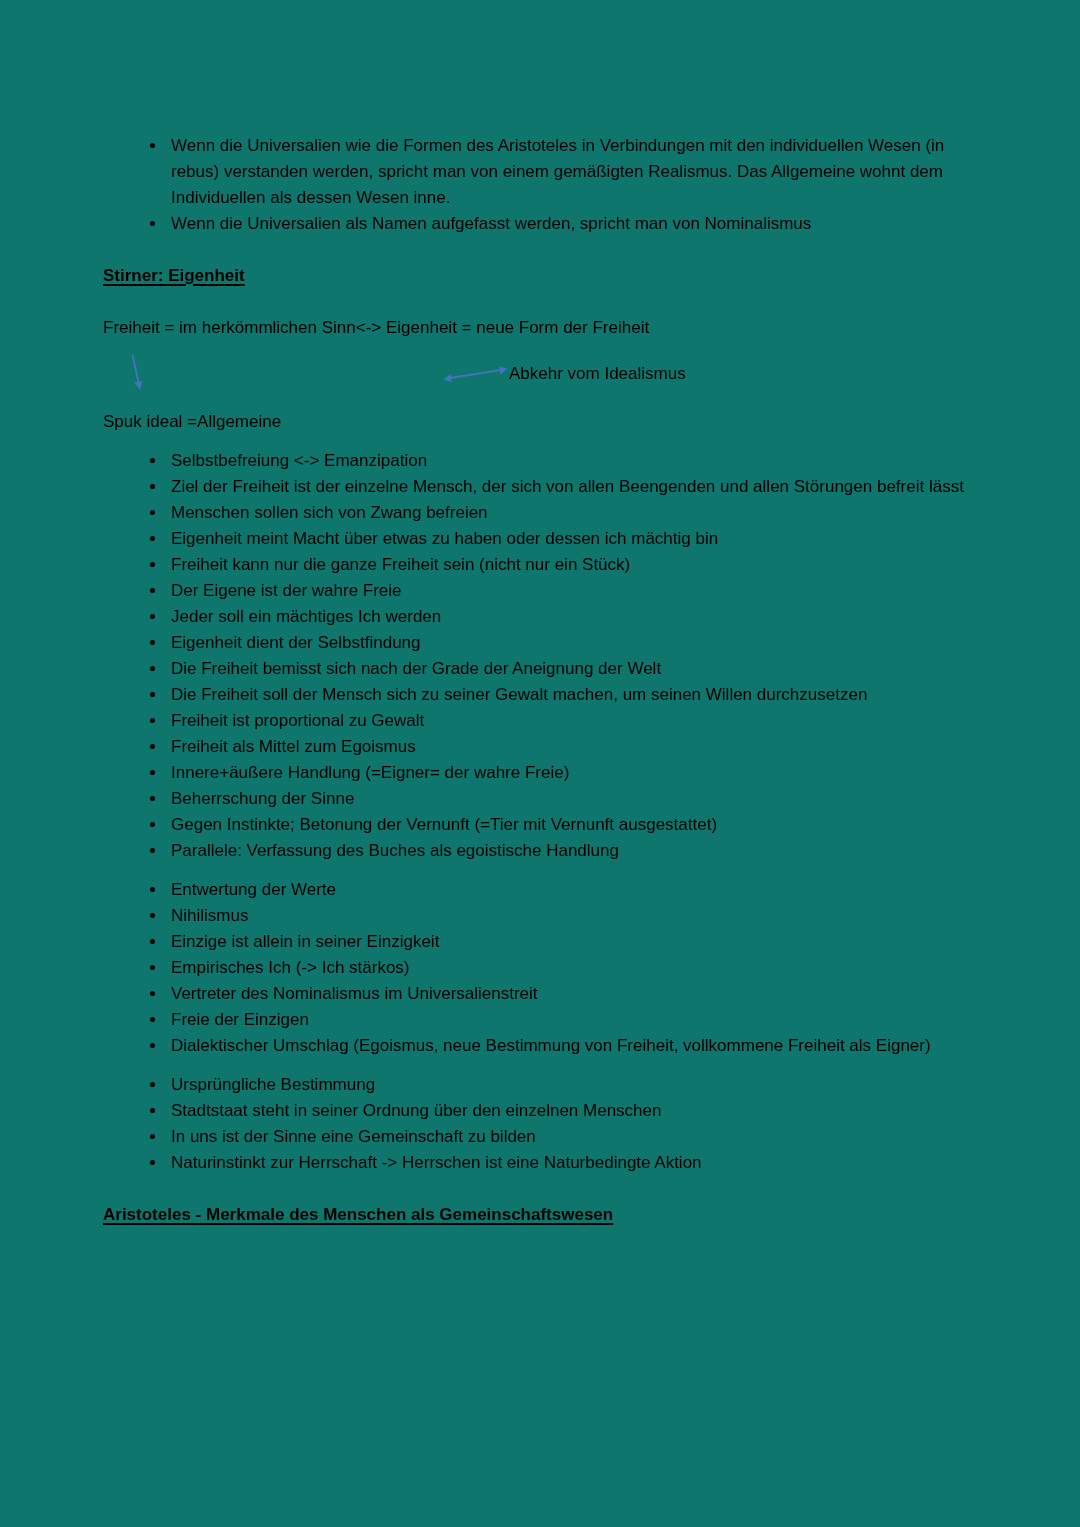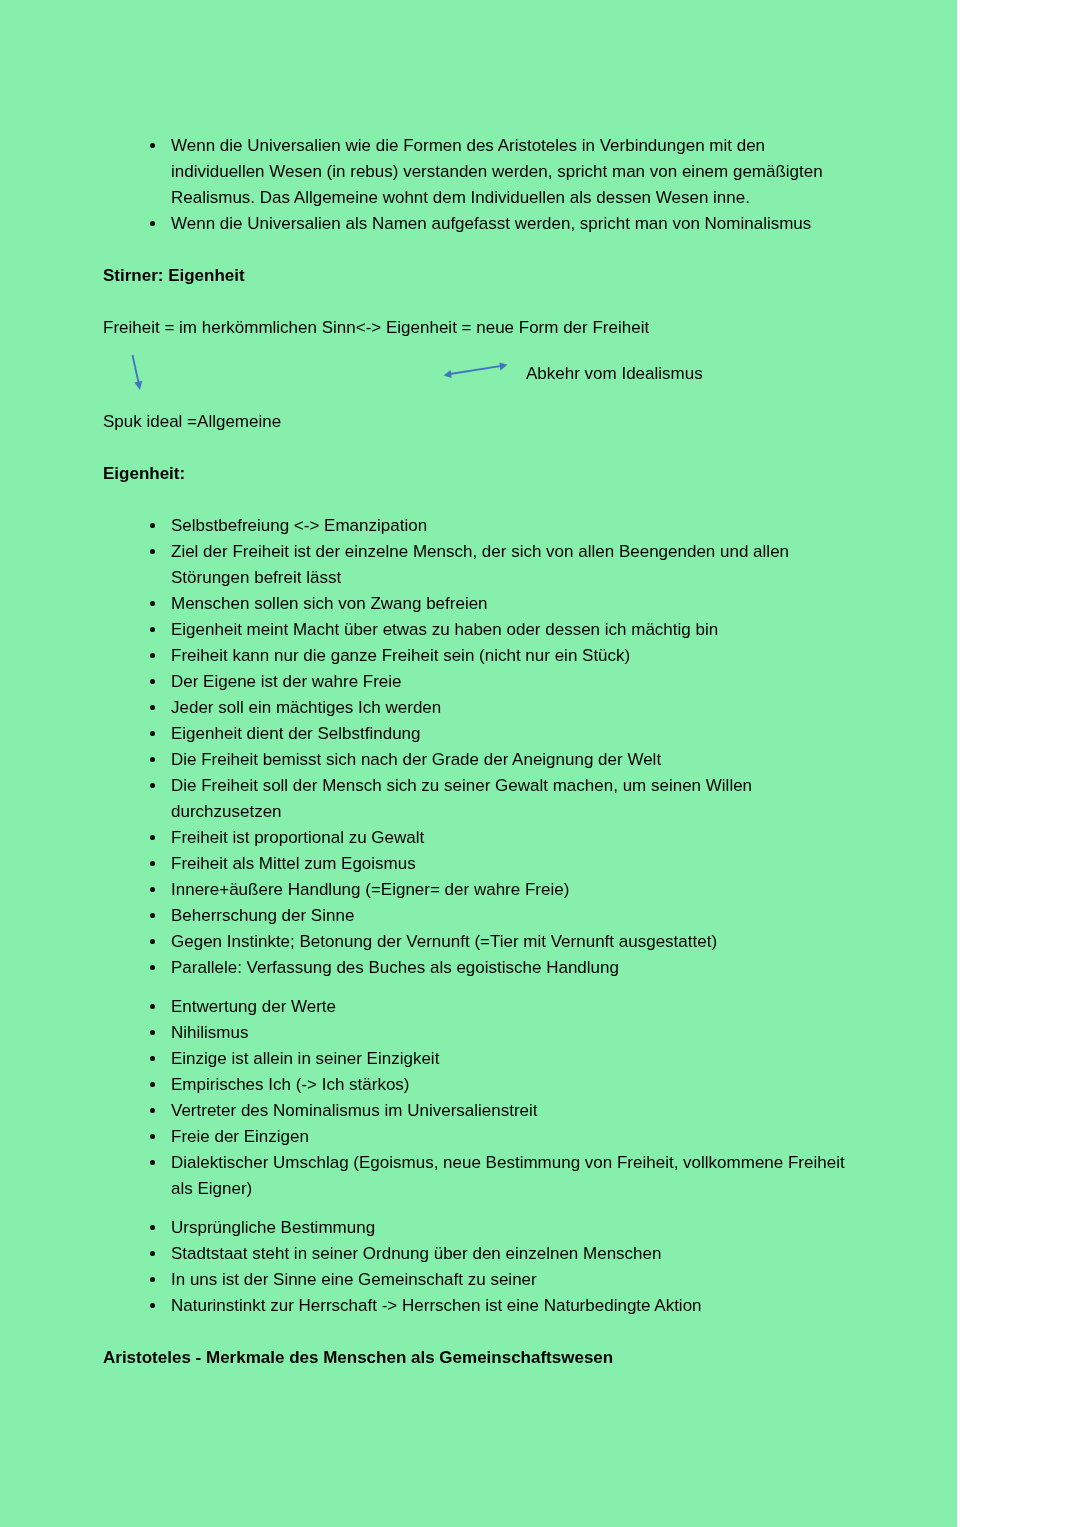--- a/index.html
+++ b/index.html
@@ -3,60 +3,61 @@
 <meta charset="utf-8">
 <style>
   * { margin: 0; padding: 0; box-sizing: border-box; }
   html, body { background: #ffffff; }
   body {
     width: 1080px;
     font-family: "Liberation Sans", sans-serif;
   }
   .page {
     position: relative;
-    width: 957px;
+    width: 1080px;
     height: 1527px;
-    background: #86efac;
+    background: #0f766e;
     color: #000000;
     padding: 120px 100px 0 103px;
     font-size: 17px;
     line-height: 26px;
     overflow: hidden;
   }
   ul.bullets {
     margin: 13px 0 13px 0;
     padding-left: 64px;
     list-style: disc outside;
   }
   ul.bullets li {
     padding-left: 4px;
   }
   .heading {
     font-weight: bold;
+    text-decoration: underline;
     text-decoration-thickness: 2px;
     text-underline-offset: 3px;
     margin: 26px 0;
   }
   .para { margin: 0 0 13px 0; }
   .arrow-figure {
     position: relative;
     height: 42px;
     margin: 2px 0 13px 0;
   }
   .down-arrow-wrap {
     position: absolute;
     left: 26px;
     top: 0;
   }
   .abkehr-group {
     position: absolute;
     left: 340px;
     top: 7px;
     display: flex;
-    gap: 17px;
+    align-items: center;
   }
   .abkehr-group svg { display: block; }
 </style>
 </head>
 <body>
 
 <div class="page">
 
   <ul class="bullets">
       <li>Wenn die Universalien wie die Formen des Aristoteles in Verbindungen mit den individuellen Wesen (in rebus) verstanden werden, spricht man von einem gemäßigten Realismus. Das Allgemeine wohnt dem Individuellen als dessen Wesen inne.</li>
@@ -81,21 +82,20 @@
           <polygon points="0.6,14.4 8.6,17 7.6,9" fill="#4472C4"></polygon>
           <polygon points="64.4,3.8 56.4,1.4 57.4,9.4" fill="#4472C4"></polygon>
         </svg>
       </span>
       <span>Abkehr vom Idealismus</span>
     </span>
   </div>
 
   <p class="para">Spuk ideal =Allgemeine</p>
 
-  <p class="heading">Eigenheit:</p>
 
   <ul class="bullets">
       <li>Selbstbefreiung &lt;-&gt; Emanzipation</li>
       <li>Ziel der Freiheit ist der einzelne Mensch, der sich von allen Beengenden und allen Störungen befreit lässt</li>
       <li>Menschen sollen sich von Zwang befreien</li>
       <li>Eigenheit meint Macht über etwas zu haben oder dessen ich mächtig bin</li>
       <li>Freiheit kann nur die ganze Freiheit sein (nicht nur ein Stück)</li>
       <li>Der Eigene ist der wahre Freie</li>
       <li>Jeder soll ein mächtiges Ich werden</li>
       <li>Eigenheit dient der Selbstfindung</li>
@@ -117,19 +117,19 @@
       <li>Empirisches Ich (-&gt; Ich stärkos)</li>
       <li>Vertreter des Nominalismus im Universalienstreit</li>
       <li>Freie der Einzigen</li>
       <li>Dialektischer Umschlag (Egoismus, neue Bestimmung von Freiheit, vollkommene Freiheit als Eigner)</li>
     </ul>
 
 
   <ul class="bullets">
       <li>Ursprüngliche Bestimmung</li>
       <li>Stadtstaat steht in seiner Ordnung über den einzelnen Menschen</li>
-      <li>In uns ist der Sinne eine Gemeinschaft zu seiner</li>
+      <li>In uns ist der Sinne eine Gemeinschaft zu bilden</li>
       <li>Naturinstinkt zur Herrschaft -&gt; Herrschen ist eine Naturbedingte Aktion</li>
     </ul>
 
   <p class="heading">Aristoteles - Merkmale des Menschen als Gemeinschaftswesen</p>
 
 </div>
 
 </body></html>

